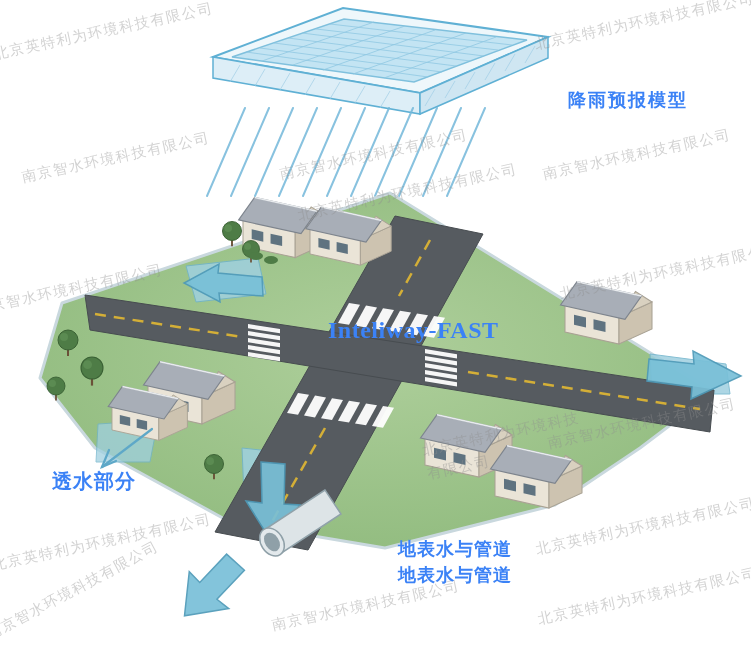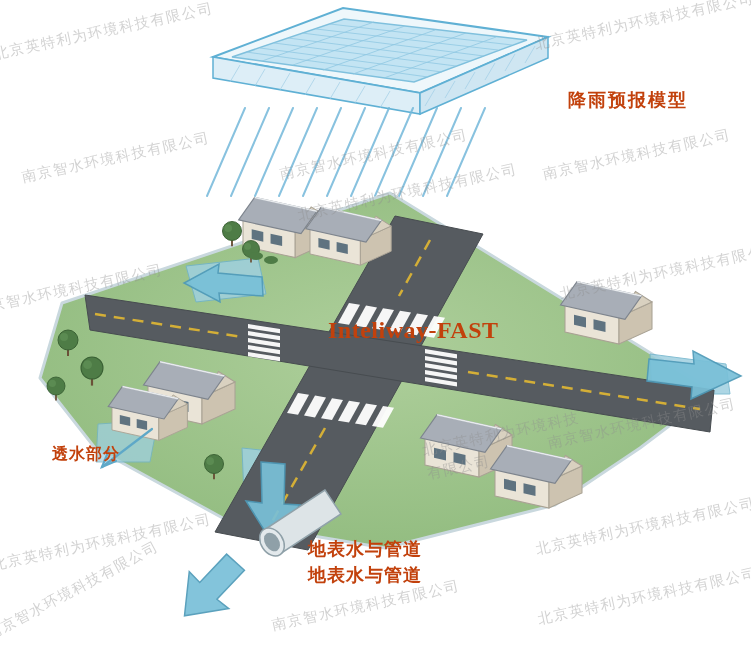--- a/index.html
+++ b/index.html
@@ -6,25 +6,25 @@
   body{width:751px;height:645px;position:relative;overflow:hidden;
        font-family:"Liberation Sans",sans-serif;}
   .stage{position:absolute;left:0;top:0;width:751px;height:645px;}
   svg.scene{position:absolute;left:0;top:0;z-index:1;}
   .wm-layer{position:absolute;left:0;top:0;width:751px;height:645px;z-index:5;pointer-events:none;}
   .wm{position:absolute;color:rgba(142,142,142,0.40);font-size:14.5px;letter-spacing:1.5px;
       white-space:nowrap;transform:rotate(-12deg);transform-origin:0 50%;font-weight:500;}
   .wm.wrap{white-space:normal;width:175px;line-height:24px;}
   .wm.steep{transform:rotate(-28deg);}
   .labels{position:absolute;left:0;top:0;width:751px;height:645px;z-index:10;pointer-events:none;}
-  .label{position:absolute;color:#c2410c;font-weight:bold;padding-left:19px;}
+  .label{position:absolute;color:#3b82f6;font-weight:bold;padding-left:19px;}
   #rain-label{left:549px;top:88px;font-size:18px;letter-spacing:2px;}
   #title{left:309px;top:317px;font-size:24px;font-family:"Liberation Serif",serif;letter-spacing:.5px;text-align:right;}
-  #permeable-label{left:33px;top:444px;font-size:16px;letter-spacing:1px;}
-  #interaction-label{left:289px;top:536px;width:185px;text-align:left;font-size:18px;
+  #permeable-label{left:33px;top:468px;font-size:20px;letter-spacing:1px;}
+  #interaction-label{left:308px;top:536px;width:185px;text-align:right;font-size:18px;
                      line-height:26px;letter-spacing:1px;}
 </style>
 </head>
 <body>
 
 <div class="stage">
 
 <svg class="scene" width="751" height="645" viewBox="0 0 751 645">
   <defs>
     <radialGradient id="grassGrad" cx="50%" cy="45%" r="70%">

